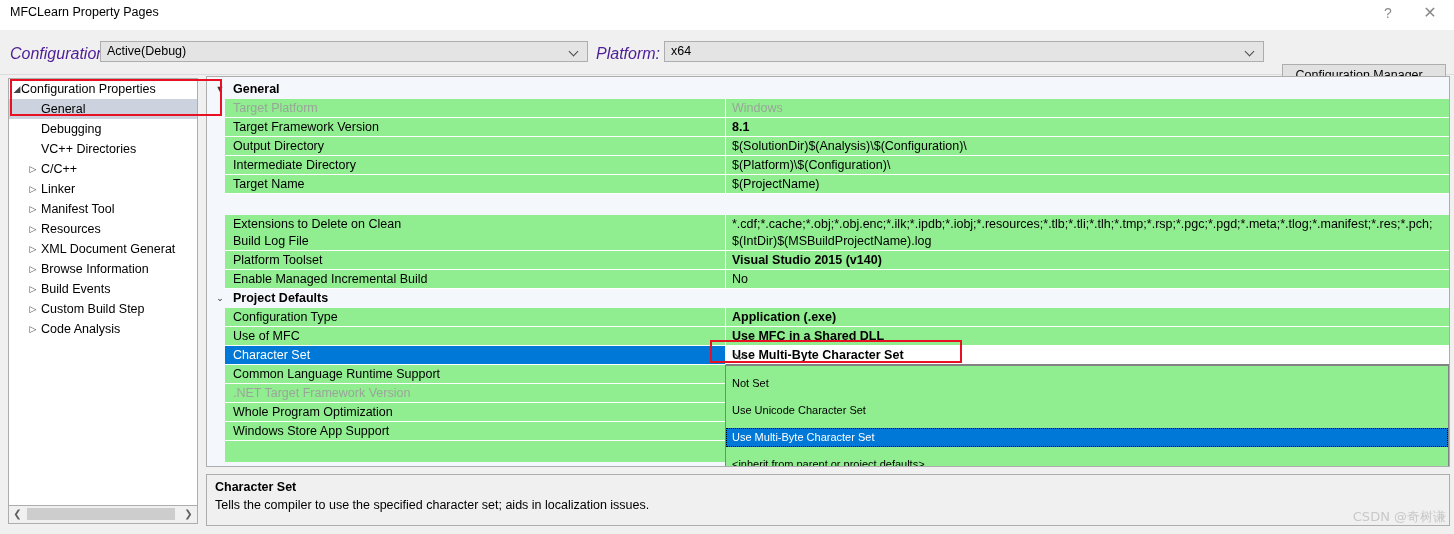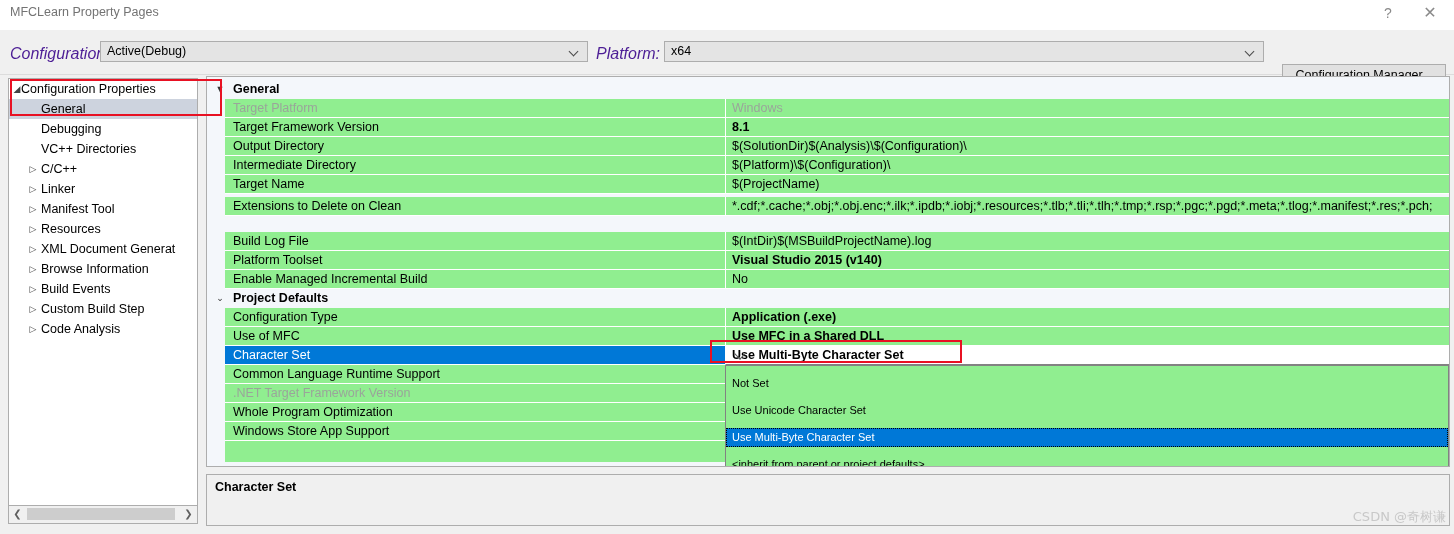--- a/index.html
+++ b/index.html
@@ -30,21 +30,21 @@
     left: 0; top: 0;
     width: 1454px;
     height: 30px;
     background: #ffffff;
     border-bottom: 1px solid #f0f0f0;
   }
   .titlebar-text {
     position: absolute;
     left: 10px; top: 5px;
     font-size: 12.5px;
-    color: #737373;
+    color: #000000;
   }
   .titlebar-btn {
     position: absolute;
     top: 0;
     width: 40px;
     height: 26px;
     color: #8a8a8a;
     font-size: 14px;
     line-height: 26px;
     text-align: center;
@@ -480,21 +480,21 @@
           </div>
         </div>
         <div class="prop-row" style="top: 98px;">
           <div class="namecell">
             <span>Target Name</span>
           </div>
           <div class="valcell">
             <span>$(ProjectName)</span>
           </div>
         </div>
-        <div class="prop-row" style="top: 120px;">
+        <div class="prop-row" style="top: 138px;">
           <div class="namecell">
             <span>Extensions to Delete on Clean</span>
           </div>
           <div class="valcell">
             <span>*.cdf;*.cache;*.obj;*.obj.enc;*.ilk;*.ipdb;*.iobj;*.resources;*.tlb;*.tli;*.tlh;*.tmp;*.rsp;*.pgc;*.pgd;*.meta;*.tlog;*.manifest;*.res;*.pch;</span>
           </div>
         </div>
         <div class="prop-row" style="top: 155px;">
           <div class="namecell">
             <span>Build Log File</span>
@@ -585,19 +585,20 @@
           <div class="valcell">
             <span></span>
           </div>
         </div>
         <div class="row-filler" style="top: 364px; height: 21px;"></div>
       </div>
   </div>
 
   <div class="descpanel">
     <div class="desc-title">Character Set</div>
+    <div class="desc-text">Tells the compiler to use the specified character set; aids in localization issues.</div>
   </div>
 
   <div class="annot" id="annot-tree"></div>
   <div class="annot" id="annot-value"></div>
 
   <div class="watermark">CSDN @奇树谦</div>
 </div>
 
 </body></html>

